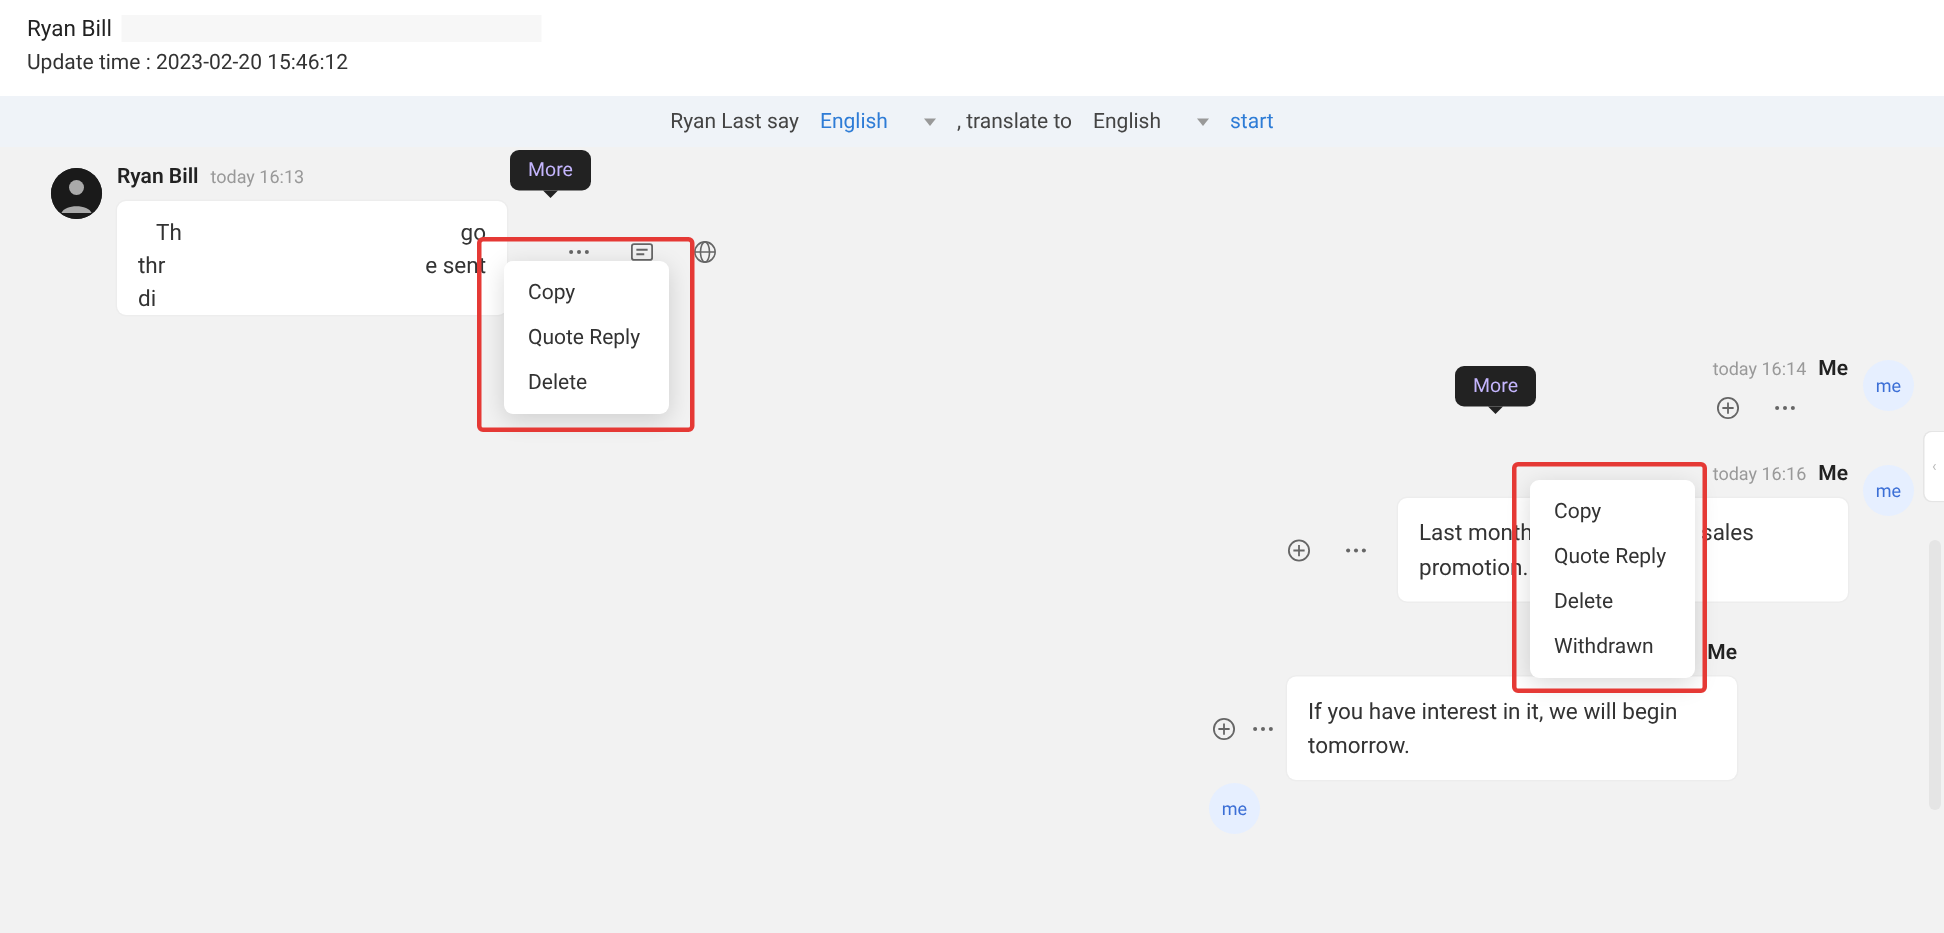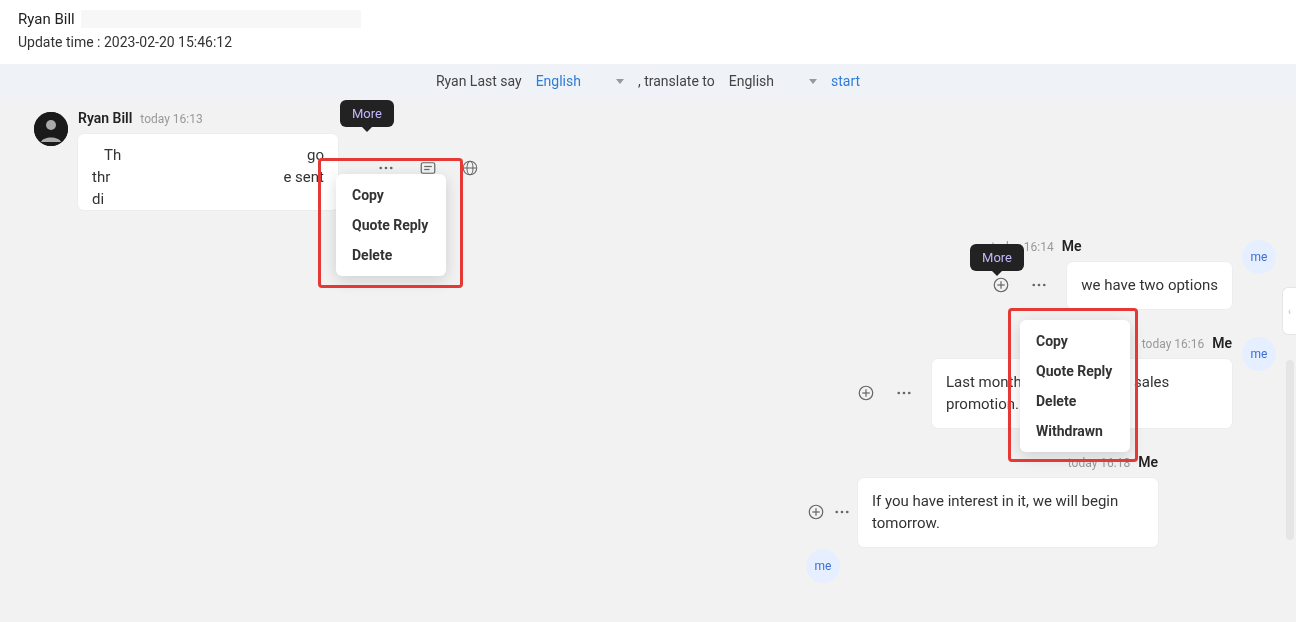--- a/index.html
+++ b/index.html
@@ -41,21 +41,21 @@
     display: flex;
     align-items: center;
     justify-content: center;
     gap: 8px;
     font-size: 14px;
     color: #444;
   }
   .translate-bar .sel {
     display: inline-flex;
     align-items: center;
-    gap: 35px;
+    gap: 24px;
     padding: 0 6px;
     cursor: pointer;
   }
   .translate-bar .link { color: #2e7cd6; cursor: pointer; }
   .chev {
     width: 0; height: 0;
     border-left: 4px solid transparent;
     border-right: 4px solid transparent;
     border-top: 5px solid #999;
   }
@@ -131,21 +131,20 @@
     border-right: 5px solid transparent;
     border-top: 5px solid #222;
   }
   .menu {
     position: absolute;
     background: #fff;
     border-radius: 6px;
     box-shadow: 0 4px 16px rgba(0,0,0,0.15);
     padding: 6px 0;
     min-width: 110px;
-    font-weight: bold;
   }
   .menu-item {
     padding: 7px 16px;
     font-size: 14px;
     color: #333;
     cursor: pointer;
     white-space: nowrap;
   }
   .highlight-box {
     position: absolute;
@@ -276,21 +275,20 @@
                 <line x1="7" y1="12" x2="17" y2="12"></line>
               </svg>
           </span>
           <span class="icon-btn">
             <svg width="18" height="18" viewBox="0 0 24 24" fill="currentColor">
                 <circle cx="5" cy="12" r="1.8"></circle>
                 <circle cx="12" cy="12" r="1.8"></circle>
                 <circle cx="19" cy="12" r="1.8"></circle>
               </svg>
           </span>
-          <div class="bubble" style="margin-top:0;">we have two options</div>
         </div>
       </div>
       <div class="avatar me">me</div>
     </div>
 
     <div class="row right" style="align-items:flex-start;margin-top:26px;">
       <div style="display:flex;flex-direction:column;align-items:flex-end;margin-right:10px;flex:1;">
         <div class="meta right">
           <span class="time">today 16:16</span>
           <span class="me-label">Me</span>

